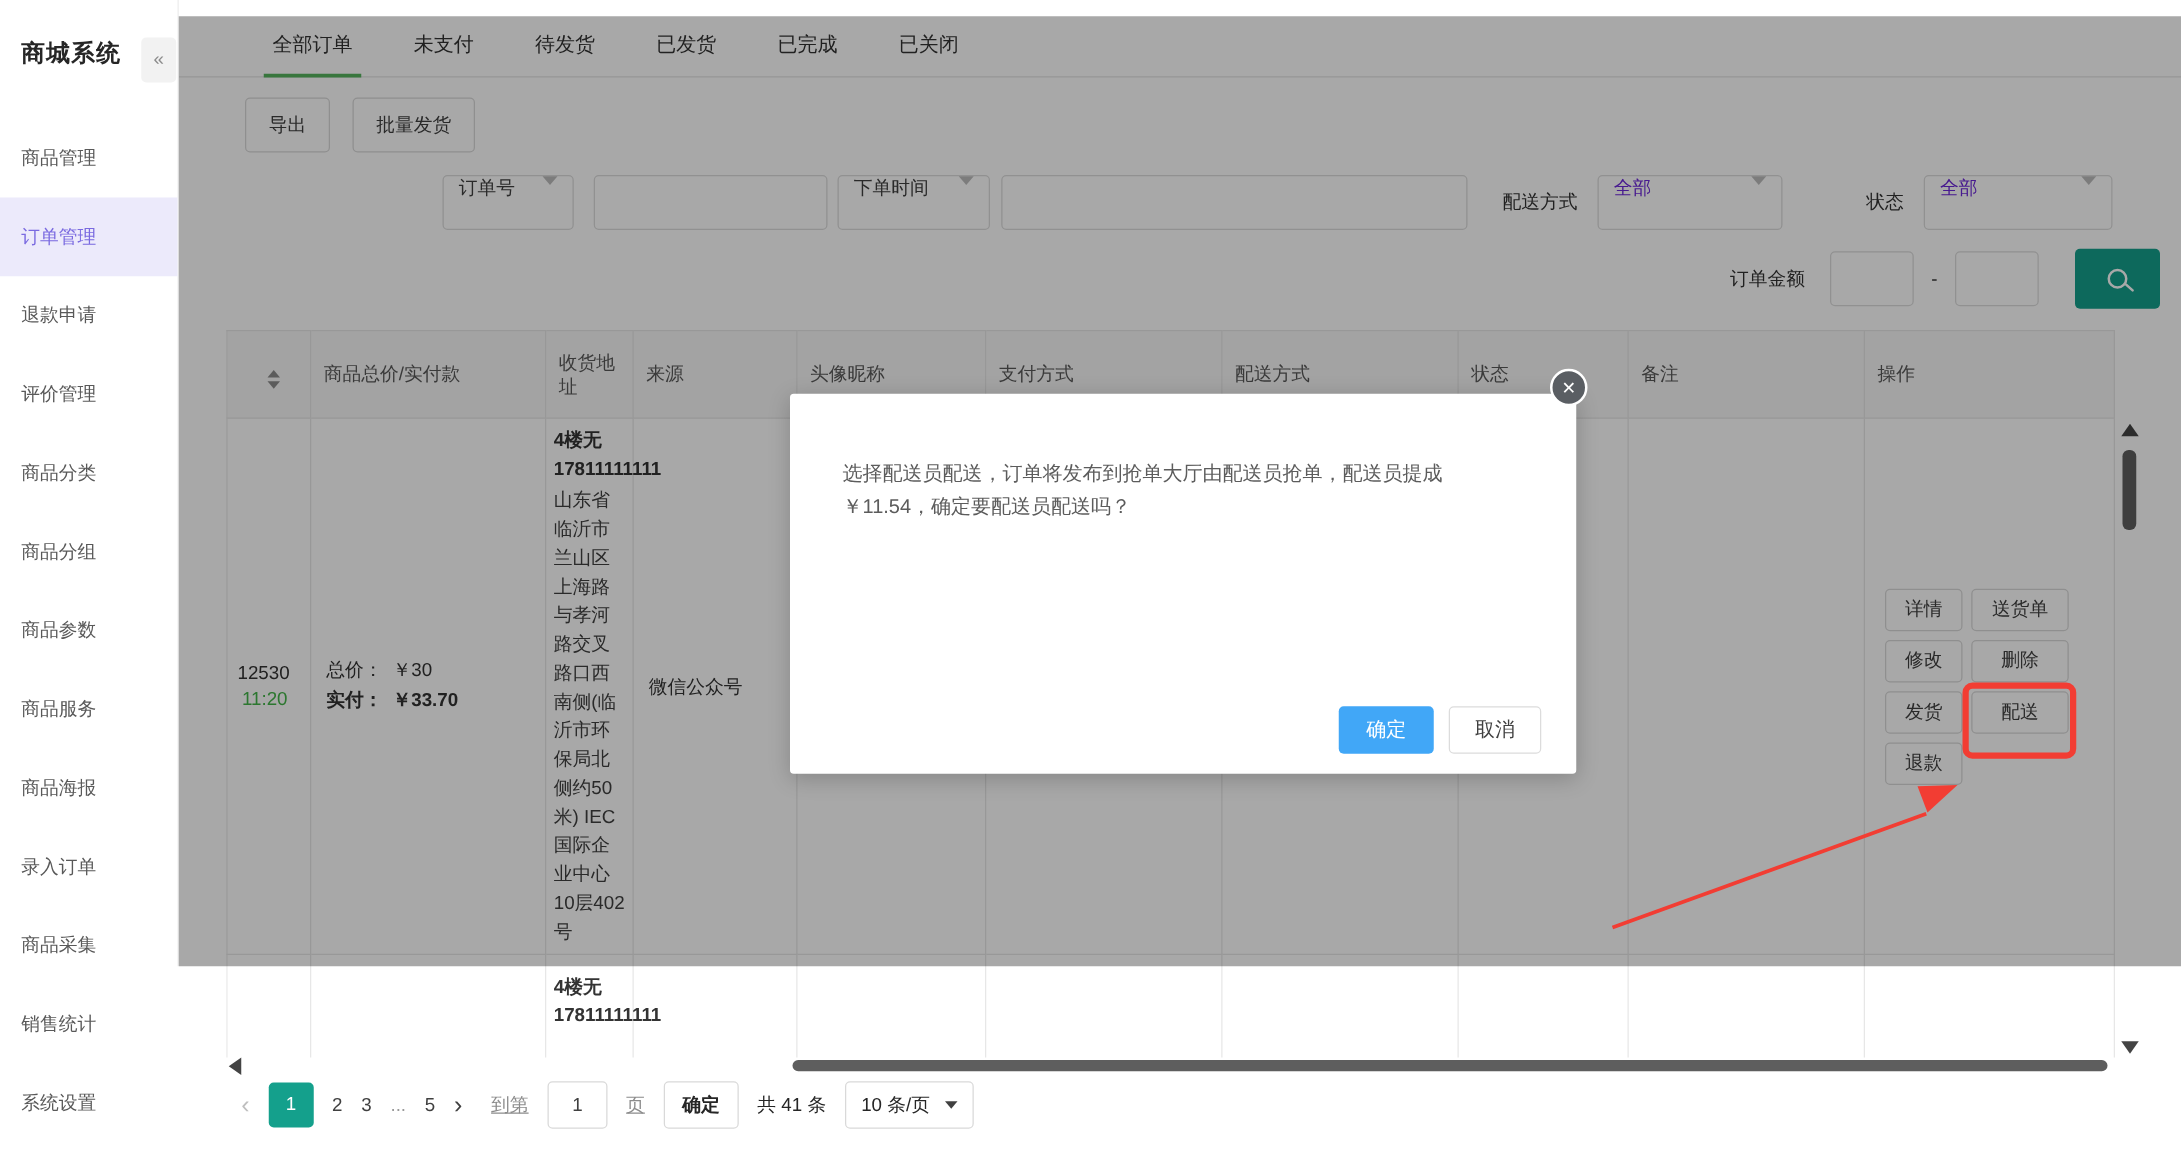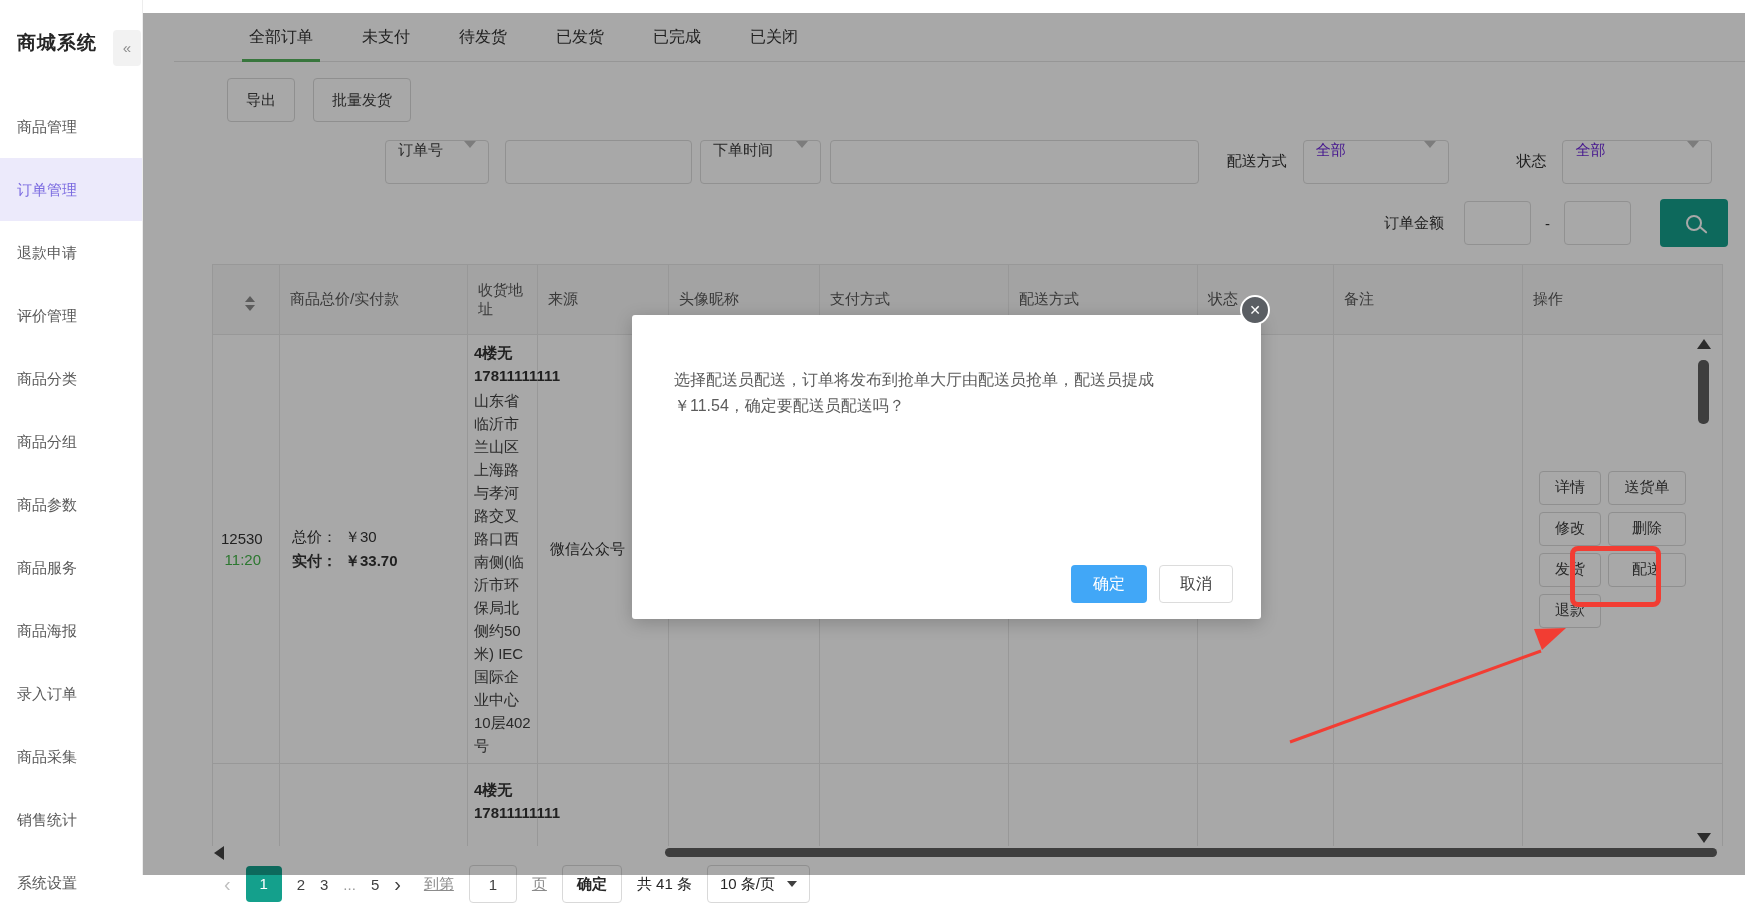--- a/index.html
+++ b/index.html
@@ -1,31 +1,31 @@
 <!DOCTYPE html>
 <html><head>
 <meta charset="utf-8">
 <style>
   * { margin:0; padding:0; box-sizing:border-box; }
   html,body { width:1745px; height:921px; overflow:hidden; background:#fff;
     font-family:"Liberation Sans","DejaVu Sans",sans-serif; color:#404040; }
-  .page { position:relative; width:1745px; height:875px; }
+  .page { position:relative; width:1745px; height:773px; }
 
   
   .sidebar { position:absolute; left:0; top:0; bottom:0; width:143px; background:#fff;
     border-right:1px solid #ededed; z-index:60; }
   .logo { padding:30px 0 0 17px; font-size:19px; font-weight:bold; color:#262626; letter-spacing:1px; }
   .collapse-btn { position:absolute; right:1px; top:30px; width:28px; height:36px; background:#f2f2f2;
     border-radius:4px; color:#8c8c8c; font-size:15px; text-align:center; line-height:36px; cursor:pointer; }
   .menu { position:absolute; top:95px; left:0; right:0; }
   .menu-item { height:63px; line-height:63px; padding-left:17px; font-size:15px; color:#595959; cursor:pointer; }
   .menu-item.active { background:#eceafb; color:#7a6ae0; }
 
   
-  .main { position:absolute; left:143px; top:13px; right:0; bottom:0; background:#fff;margin-left:31px; }
+  .main { position:absolute; left:143px; top:13px; right:0; bottom:0; background:#fff; }
 
   .tabbar { height:49px; padding-left:75px; border-bottom:1px solid #e4e4e4; display:flex; }
   .tab { position:relative; margin-right:49px; font-size:16px; color:#333; line-height:48px; cursor:pointer; }
   .tab.active::after { content:''; position:absolute; left:-7px; right:-7px; bottom:-1px; height:3px; background:#55b35d; }
 
   .toolbar { position:absolute; top:65px; left:53px; display:flex; gap:18px; }
   .btn { background:#fff; border:1px solid #d9d9d9; border-radius:4px; height:44px; padding:0 18px;
     font-size:15px; color:#404040; cursor:pointer; font-family:inherit; }
 
   .filter-row1 { position:absolute; top:126px; left:38px; right:33px; height:45px; display:flex; align-items:center; }

